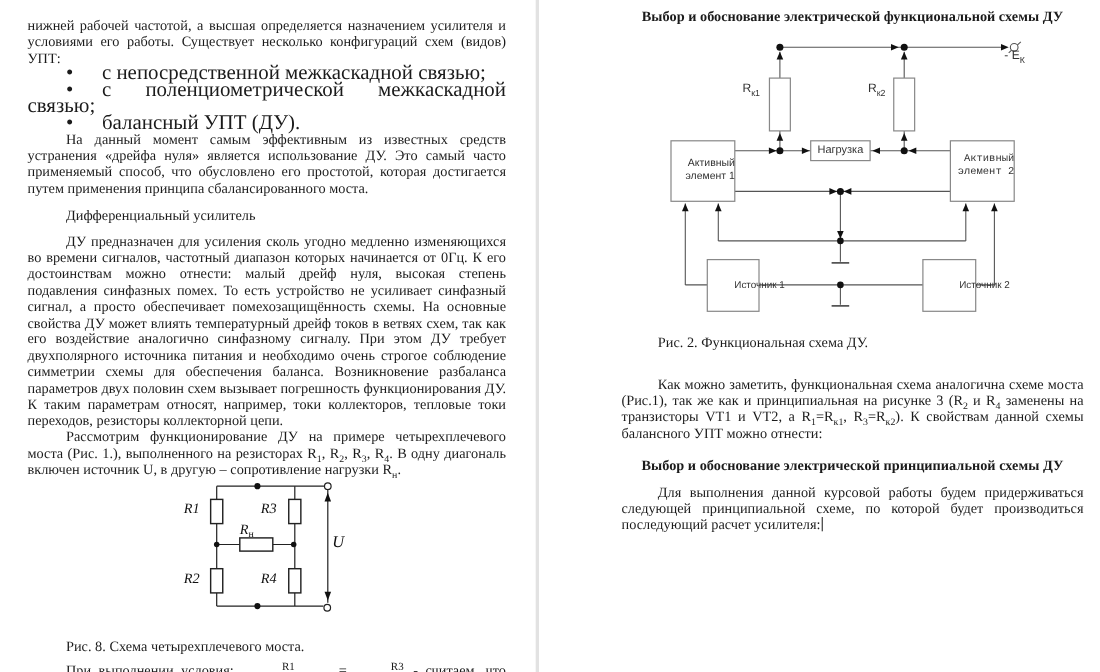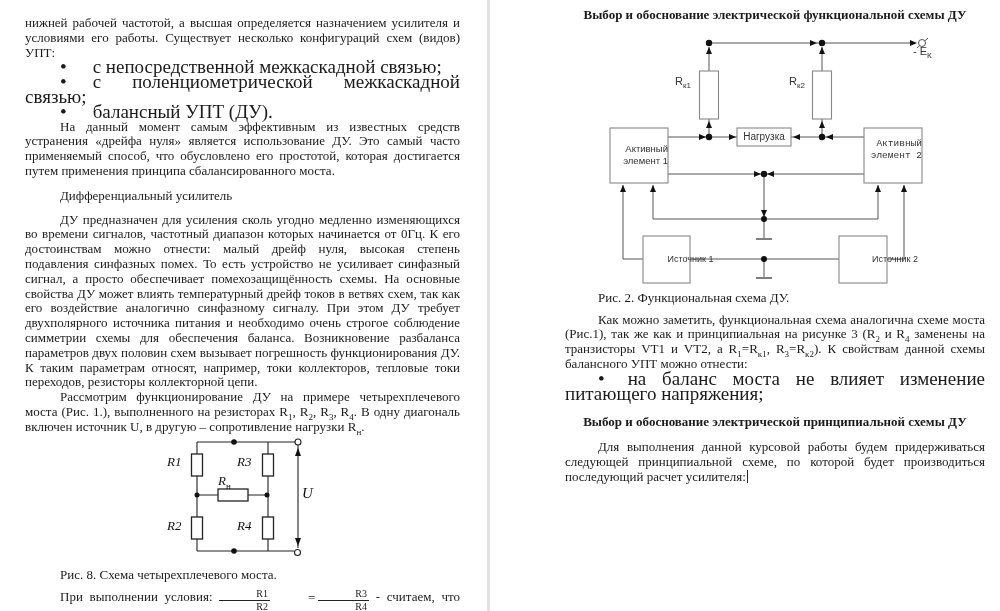--- a/index.html
+++ b/index.html
@@ -18,21 +18,21 @@
   .ind-r{text-indent:33px;}
   .sect{margin-top:10px;margin-bottom:9px;}
   .h{font-weight:bold;text-align:center;margin-bottom:14px;}
   .h2{font-weight:bold;text-align:center;margin-top:14px;margin-bottom:10px;}
   .bullet-line{text-align:justify;font-size:19px;line-height:14.8px;}
   .bdot-l{margin-left:35px;}
   .bdot-r{margin-left:33px;}
   .bgap-l{display:inline-block;width:26px;}
   .bgap-r{display:inline-block;width:23px;}
   sub{font-size:9px;line-height:0;}
-  .caption{margin-top:7px;font-family:Liberation Serif, serif;}
+  .caption{margin-top:20px;font-family:Liberation Serif, serif;}
   
   .frac{display:inline-block;vertical-align:-8px;text-align:center;font-size:10px;line-height:1.12;}
   .frac .num{display:block;border-bottom:1px solid #222;padding:0 2px;}
   .frac .den{display:block;padding:0 2px;}
   .feq{display:inline-block;margin:0 3px;font-size:13px;}
   .cursor{display:inline-block;width:1.5px;height:13px;background:#2a2a2a;vertical-align:-2px;margin-left:1px;}
   
   .fig1-wrap{position:relative;height:124px;margin:2px -26px 0 -25px;}
   .fig2-wrap{position:relative;height:247px;margin:14px -15px 0 -72px;}
   .fig1-wrap svg,.fig2-wrap svg{position:absolute;left:0;top:0;}
@@ -180,21 +180,20 @@
       <div class="dlab lab-sans" style="left:420px;top:8px;"><span>- E</span><sub>К</sub></div>
       <div class="boxlab" style="left:244px;top:91px;width:54px;height:18px;font-size:10px;">Нагрузка</div>
       <div class="boxlab" style="left:117px;top:91px;width:58px;height:55px;font-size:9.5px;line-height:12px;border-radius:14px;">Активный элемент 1</div>
       <div class="boxlab" style="left:371px;top:91px;width:58px;height:45px;font-size:9.5px;line-height:12px;font-family:Liberation Mono, monospace;">Активный элемент 2</div>
       <div class="boxlab" style="left:150px;top:199px;width:47px;height:47px;font-size:9px;margin-left:24px;">Источник 1</div>
       <div class="boxlab" style="left:346px;top:199px;width:48px;height:47px;font-size:9px;margin-left:32px;">Источник 2</div>
     </div>
 
     <p class="ind-r caption">Рис. 2. Функциональная схема ДУ.</p>
 
-    <p class="just ind-r" style="margin-top:7px;">Как можно заметить, функциональная схема аналогична схеме моста (Рис.1), так же как и принципиальная на рисунке 3 (R<sub>2</sub> и R<sub>4</sub> заменены на транзисторы VT1 и VT2, а R<sub>1</sub>=R<sub>к1</sub>, R<sub>3</sub>=R<sub>к2</sub>). К свойствам данной схемы балансного УПТ можно отнести:</p>
+    <p class="just ind-r" style="margin-top:24px;">Как можно заметить, функциональная схема аналогична схеме моста (Рис.1), так же как и принципиальная на рисунке 3 (R<sub>2</sub> и R<sub>4</sub> заменены на транзисторы VT1 и VT2, а R<sub>1</sub>=R<sub>к1</sub>, R<sub>3</sub>=R<sub>к2</sub>). К свойствам данной схемы балансного УПТ можно отнести:</p>
 
-    <div class="bullet-line"><span class="bdot-r">•</span><span class="bgap-r"></span><span>на баланс моста не влияет изменение питающего напряжения;</span></div>
 
     <p class="h2">Выбор и обоснование электрической принципиальной схемы ДУ</p>
 
     <p class="just ind-r"><span>Для выполнения данной курсовой работы будем придерживаться следующей принципиальной схеме, по которой будет производиться последующий расчет усилителя:</span><span class="cursor"></span></p>
   </div>
 </div>
 
 </body></html>

